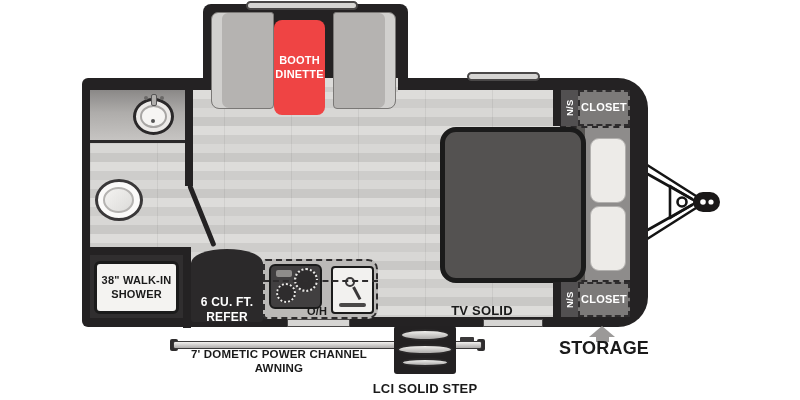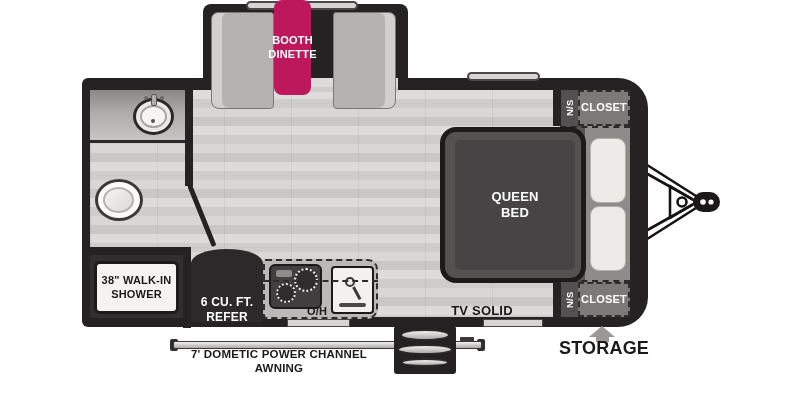--- a/index.html
+++ b/index.html
@@ -45,21 +45,21 @@
 
   <div class="abs wall" style="left:203px;top:4px;width:205px;height:86px;border-radius:8px 8px 3px 3px;"></div>
   <div class="abs win" style="left:246px;top:1px;width:112px;height:9px;"></div>
 
   <div class="abs wall" style="left:82px;top:78px;width:566px;height:249px;border-radius:6px 30px 30px 6px;"></div>
   <div class="abs floor" style="left:90px;top:90px;width:540px;height:227px;border-radius:2px 22px 22px 2px;"></div>
 
   <div class="abs floor" style="left:211px;top:78px;width:187px;height:14px;"></div>
   <div class="abs bench" style="left:211px;top:12px;width:63px;height:97px;border-radius:7px 3px 4px 8px;box-shadow:inset 10px 0 0 rgba(255,255,255,.38);"></div>
   <div class="abs bench" style="left:333px;top:12px;width:63px;height:97px;border-radius:3px 7px 8px 4px;box-shadow:inset -10px 0 0 rgba(255,255,255,.38);"></div>
-  <div class="abs lbl lbl-w" style="left:274px;top:0;width:37px;height:95px;background:#be185d;border-radius:8px;font-size:11px;">
+  <div class="abs lbl lbl-w" style="left:274px;top:20px;width:51px;height:95px;background:#ef4444;border-radius:8px;font-size:11px;">
     <span>BOOTH DINETTE</span>
   </div>
 
   <div class="abs" style="left:90px;top:90px;width:98px;height:53px;background:linear-gradient(180deg,#8a8887 0%,#aeacaa 45%,#c6c4c2 100%);border-bottom:3px solid #2a2829;"></div>
   <div class="abs" style="left:133px;top:98px;width:41px;height:37px;border-radius:50%;border:3px solid #2a2829;background:#eceae8;"></div>
   <div class="abs" style="left:140px;top:105px;width:27px;height:23px;border-radius:50%;border:2px solid #a8a6a4;background:#f6f5f3;"></div>
   <div class="abs" style="left:151px;top:94px;width:6px;height:12px;background:#b0aeac;border:1px solid #555;border-radius:2px;"></div>
   <div class="abs" style="left:144px;top:96px;width:4px;height:4px;border-radius:50%;background:#6a6867;"></div>
   <div class="abs" style="left:160px;top:96px;width:4px;height:4px;border-radius:50%;background:#6a6867;"></div>
   <div class="abs" style="left:151px;top:119px;width:4px;height:4px;border-radius:50%;background:#555;"></div>
@@ -92,23 +92,20 @@
   <div class="abs" style="left:263px;top:280px;width:115px;height:0;border-top:2px dashed #2f2d2e;"></div>
   <div class="abs lbl" style="left:303px;top:305px;width:28px;height:14px;font-size:11px;">O/H</div>
 
   <div class="abs lbl" style="left:427px;top:304px;width:110px;height:15px;font-size:13px;">TV SOLID</div>
 
   <div class="abs" style="left:560px;top:126px;width:70px;height:156px;border-top:2px dashed #2a2829;border-bottom:2px dashed #2a2829;background:linear-gradient(90deg,#575553 0 25px,#8e8c8b 25px 100%);"></div>
   <div class="abs pillow" style="left:590px;top:138px;width:36px;height:65px;"></div>
   <div class="abs pillow" style="left:590px;top:206px;width:36px;height:65px;"></div>
 
   <div class="abs" style="left:440px;top:127px;width:146px;height:156px;background:#545251;border:5px solid #1b1b1b;border-radius:16px;"></div>
-  <div class="abs lbl lbl-w" style="left:455px;top:140px;width:120px;height:130px;background:#464445;border-radius:5px;font-size:13px;">
-    <span style="width:62px;">QUEEN BED</span>
-  </div>
 
   <div class="abs wall" style="left:553px;top:90px;width:8px;height:36px;"></div>
   <div class="abs lbl lbl-w vtext" style="left:561px;top:90px;width:17px;height:36px;background:#525051;font-size:9.5px;">N/S</div>
   <div class="abs lbl lbl-w dashbox" style="left:578px;top:90px;width:52px;height:36px;background:#7c7a79;font-size:11px;">
     <span>CLOSET</span>
   </div>
   <div class="abs wall" style="left:553px;top:282px;width:8px;height:35px;"></div>
   <div class="abs lbl lbl-w vtext" style="left:561px;top:282px;width:17px;height:35px;background:#525051;font-size:9.5px;">N/S</div>
   <div class="abs lbl lbl-w dashbox" style="left:578px;top:282px;width:52px;height:35px;background:#7c7a79;font-size:11px;">
     <span>CLOSET</span>
@@ -125,14 +122,15 @@
   <div class="abs" style="left:170px;top:339px;width:8px;height:12px;background:#2f2d2e;border-radius:2px;"></div>
   <div class="abs" style="left:477px;top:339px;width:8px;height:12px;background:#2f2d2e;border-radius:2px;"></div>
   <div class="abs" style="left:460px;top:337px;width:14px;height:5px;background:#3a3839;border-radius:1px;"></div>
   <div class="abs" style="left:173px;top:341px;width:309px;height:8px;background:linear-gradient(180deg,#f2f1ef,#adabaa);border:1px solid #3a3839;border-radius:2px;"></div>
   <div class="abs lbl" style="left:167px;top:354px;width:224px;height:14px;font-size:11.5px;">7' DOMETIC POWER CHANNEL AWNING</div>
 
   <div class="abs" style="left:394px;top:326px;width:62px;height:48px;background:#232122;border-radius:3px;"></div>
   <div class="abs tread" style="left:400px;top:329px;width:50px;height:12px;"></div>
   <div class="abs tread" style="left:397px;top:344px;width:56px;height:11px;"></div>
   <div class="abs tread" style="left:401px;top:358px;width:48px;height:9px;"></div>
+  <div class="abs lbl" style="left:364px;top:382px;width:122px;height:15px;font-size:13px;">LCI SOLID STEP</div>
 
 </div>
 
 </body></html>

